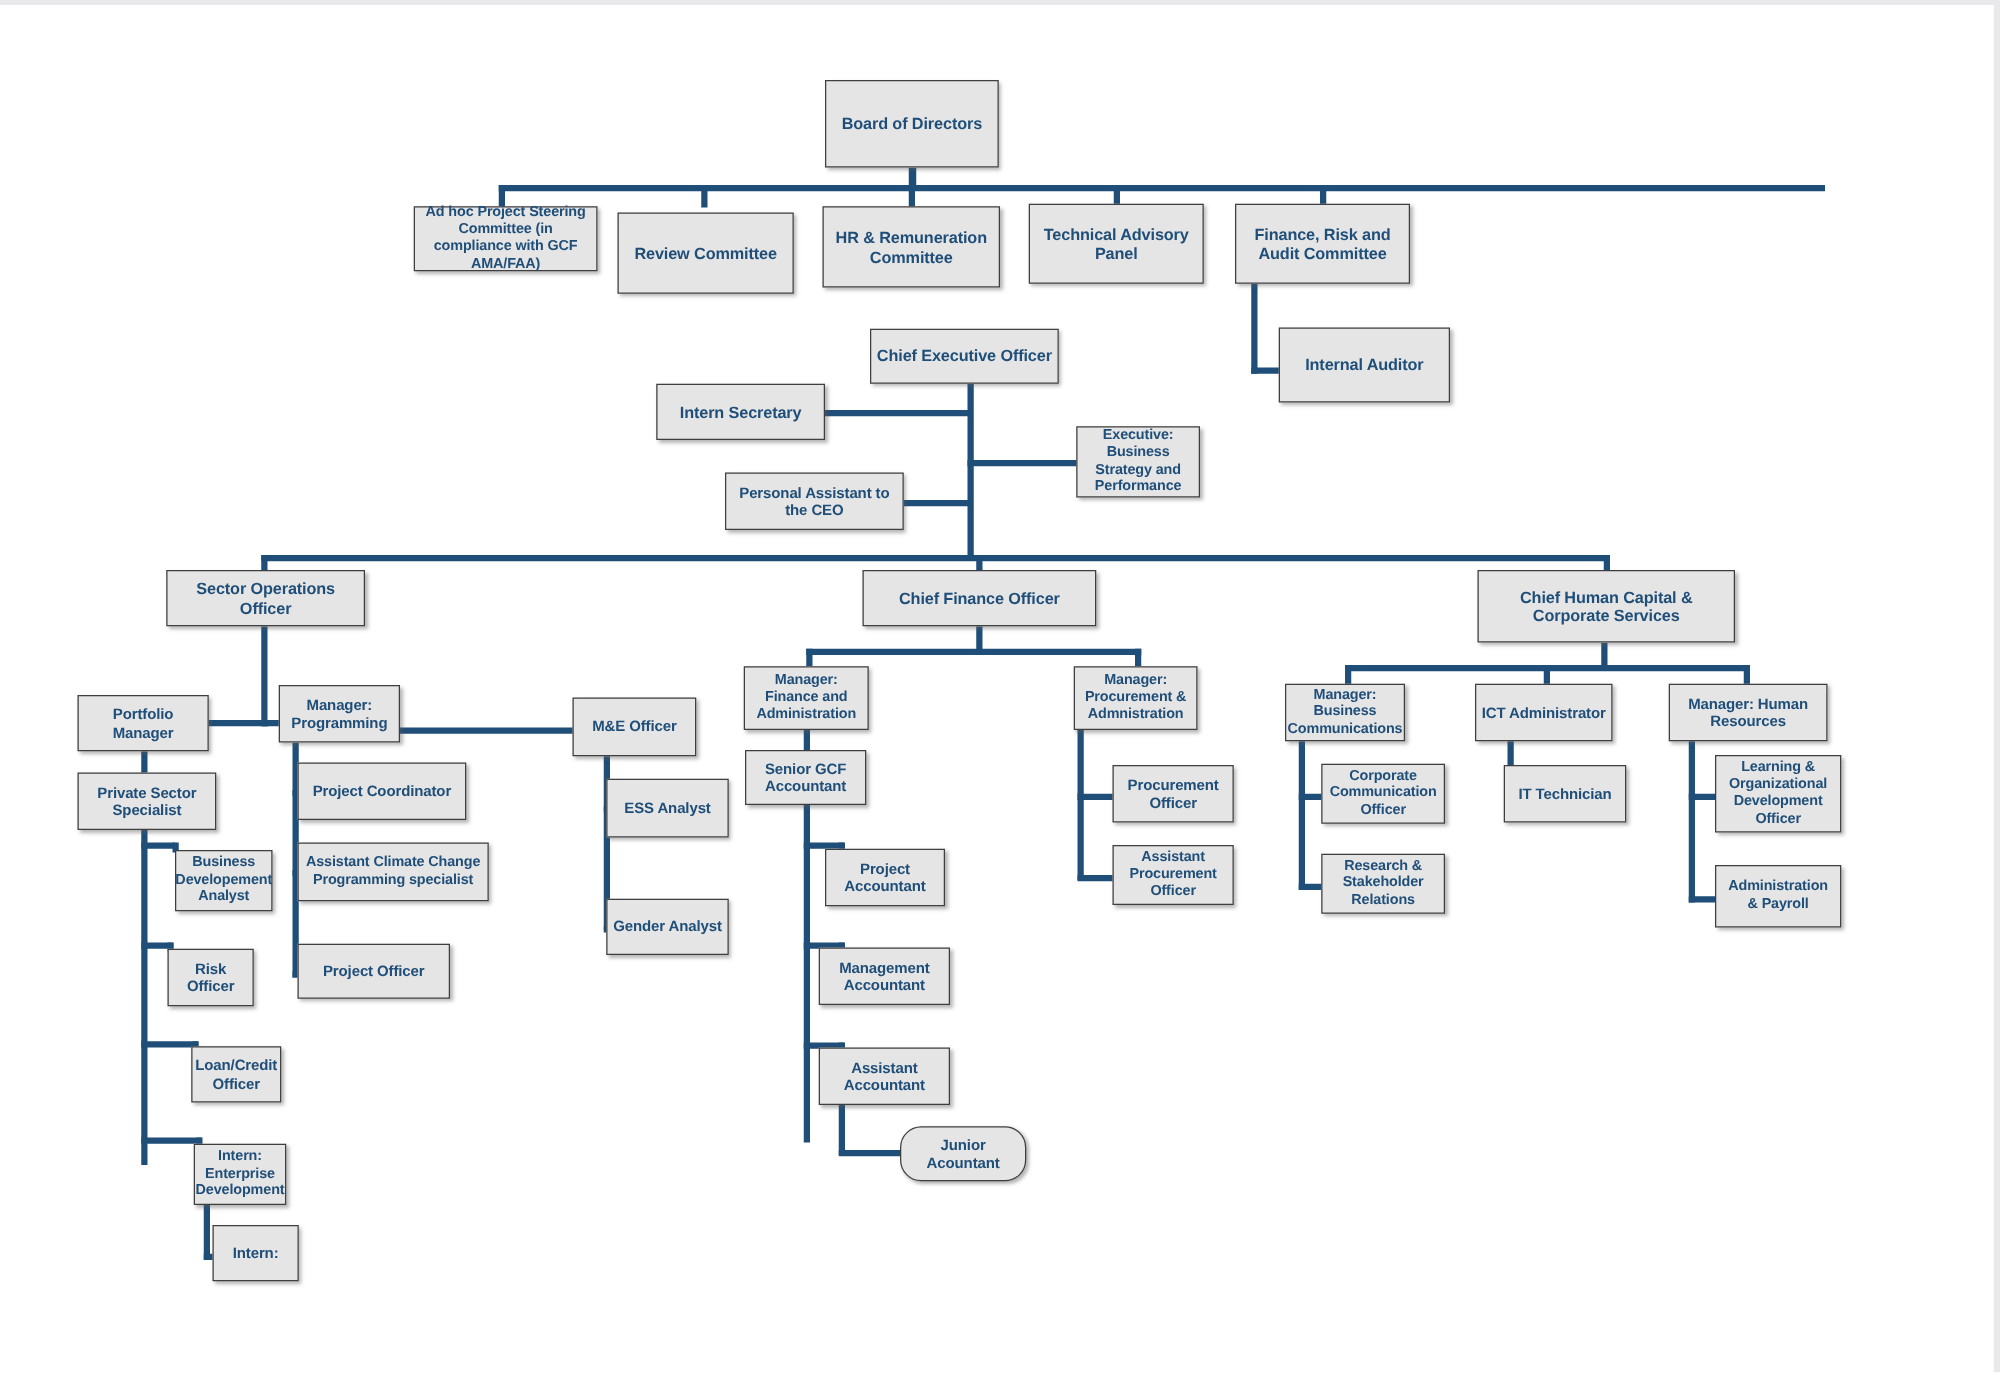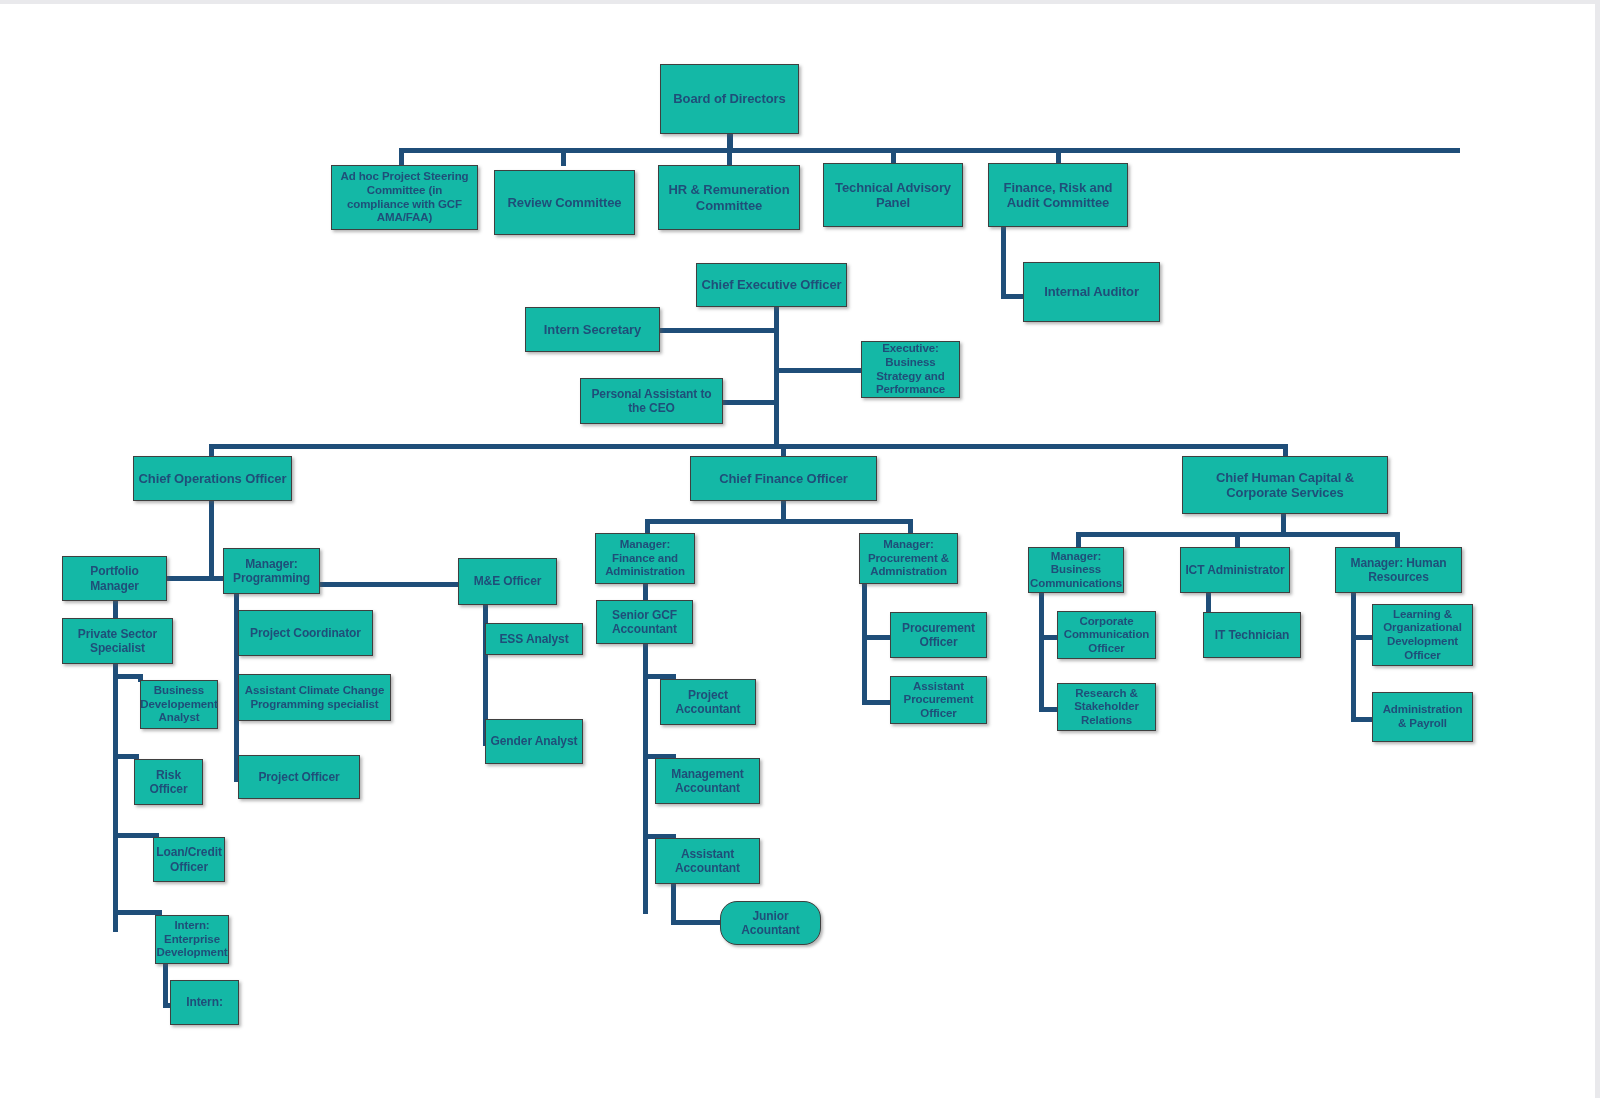--- a/index.html
+++ b/index.html
@@ -27,21 +27,21 @@
     background: #1f4e79;
     z-index: 1;
   }
   .ln.v { width: 5px; }
   .ln.h { height: 5px; }
 
   
   .box {
     position: absolute;
     box-sizing: border-box;
-    background: #14b8a6;
+    background: #e5e5e5;
     border: 1.6px solid #3f3f3f;
     box-shadow: 2px 2px 3px rgba(90,90,90,0.45);
     display: flex;
     align-items: center;
     justify-content: center;
     text-align: center;
     z-index: 5;
     padding: 2px 4px;
   }
   .box span {
@@ -146,21 +146,21 @@
   <div class="ln h" style="left:1206px; top:629px; width:10px;"></div>
 
   <div class="ln v" style="left:1351px; top:588px; height:130px;"></div>
   <div class="ln h" style="left:1351px; top:631px; width:26px;"></div>
   <div class="ln h" style="left:1351px; top:713px; width:26px;"></div>
 
   <div class="box s13" style="left:660px; top:60px; width:139px; height:70px;">
     <span>Board of Directors</span>
   </div>
 
-  <div class="box s11" style="left:331px; top:161px; width:147px; height:65px;">
+  <div class="box s11" style="left:331px; top:161px; width:147px; height:52px;">
     <span>Ad hoc Project Steering Committee (in compliance with GCF AMA/FAA)</span>
   </div>
 
   <div class="box s13" style="left:494px; top:166px; width:141px; height:65px;">
     <span>Review Committee</span>
   </div>
 
   <div class="box s13" style="left:658px; top:161px; width:142px; height:65px;">
     <span>HR &amp; Remuneration Committee</span>
   </div>
@@ -187,21 +187,21 @@
 
   <div class="box s11" style="left:861px; top:337px; width:99px; height:57px;">
     <span>Executive: Business Strategy and Performance</span>
   </div>
 
   <div class="box s12" style="left:580px; top:374px; width:143px; height:46px;">
     <span>Personal Assistant to the CEO</span>
   </div>
 
   <div class="box s13" style="left:133px; top:452px; width:159px; height:45px;">
-    <span>Chief Operations Officer</span>
+    <span>Sector Operations Officer</span>
   </div>
 
   <div class="box s13" style="left:690px; top:452px; width:187px; height:45px;">
     <span>Chief Finance Officer</span>
   </div>
 
   <div class="box s13" style="left:1182px; top:452px; width:206px; height:58px;">
     <span>Chief Human Capital &amp; Corporate Services</span>
   </div>
 
@@ -246,21 +246,21 @@
   </div>
 
   <div class="box s12" style="left:238px; top:751px; width:122px; height:44px;">
     <span>Project Officer</span>
   </div>
 
   <div class="box s12" style="left:458px; top:554px; width:99px; height:47px;">
     <span>M&amp;E Officer</span>
   </div>
 
-  <div class="box s12" style="left:485px; top:619px; width:98px; height:32px;">
+  <div class="box s12" style="left:485px; top:619px; width:98px; height:47px;">
     <span>ESS Analyst</span>
   </div>
 
   <div class="box s12" style="left:485px; top:715px; width:98px; height:45px;">
     <span>Gender Analyst</span>
   </div>
 
   <div class="box s11" style="left:595px; top:529px; width:100px; height:51px;">
     <span>Manager: Finance and Administration</span>
   </div>

